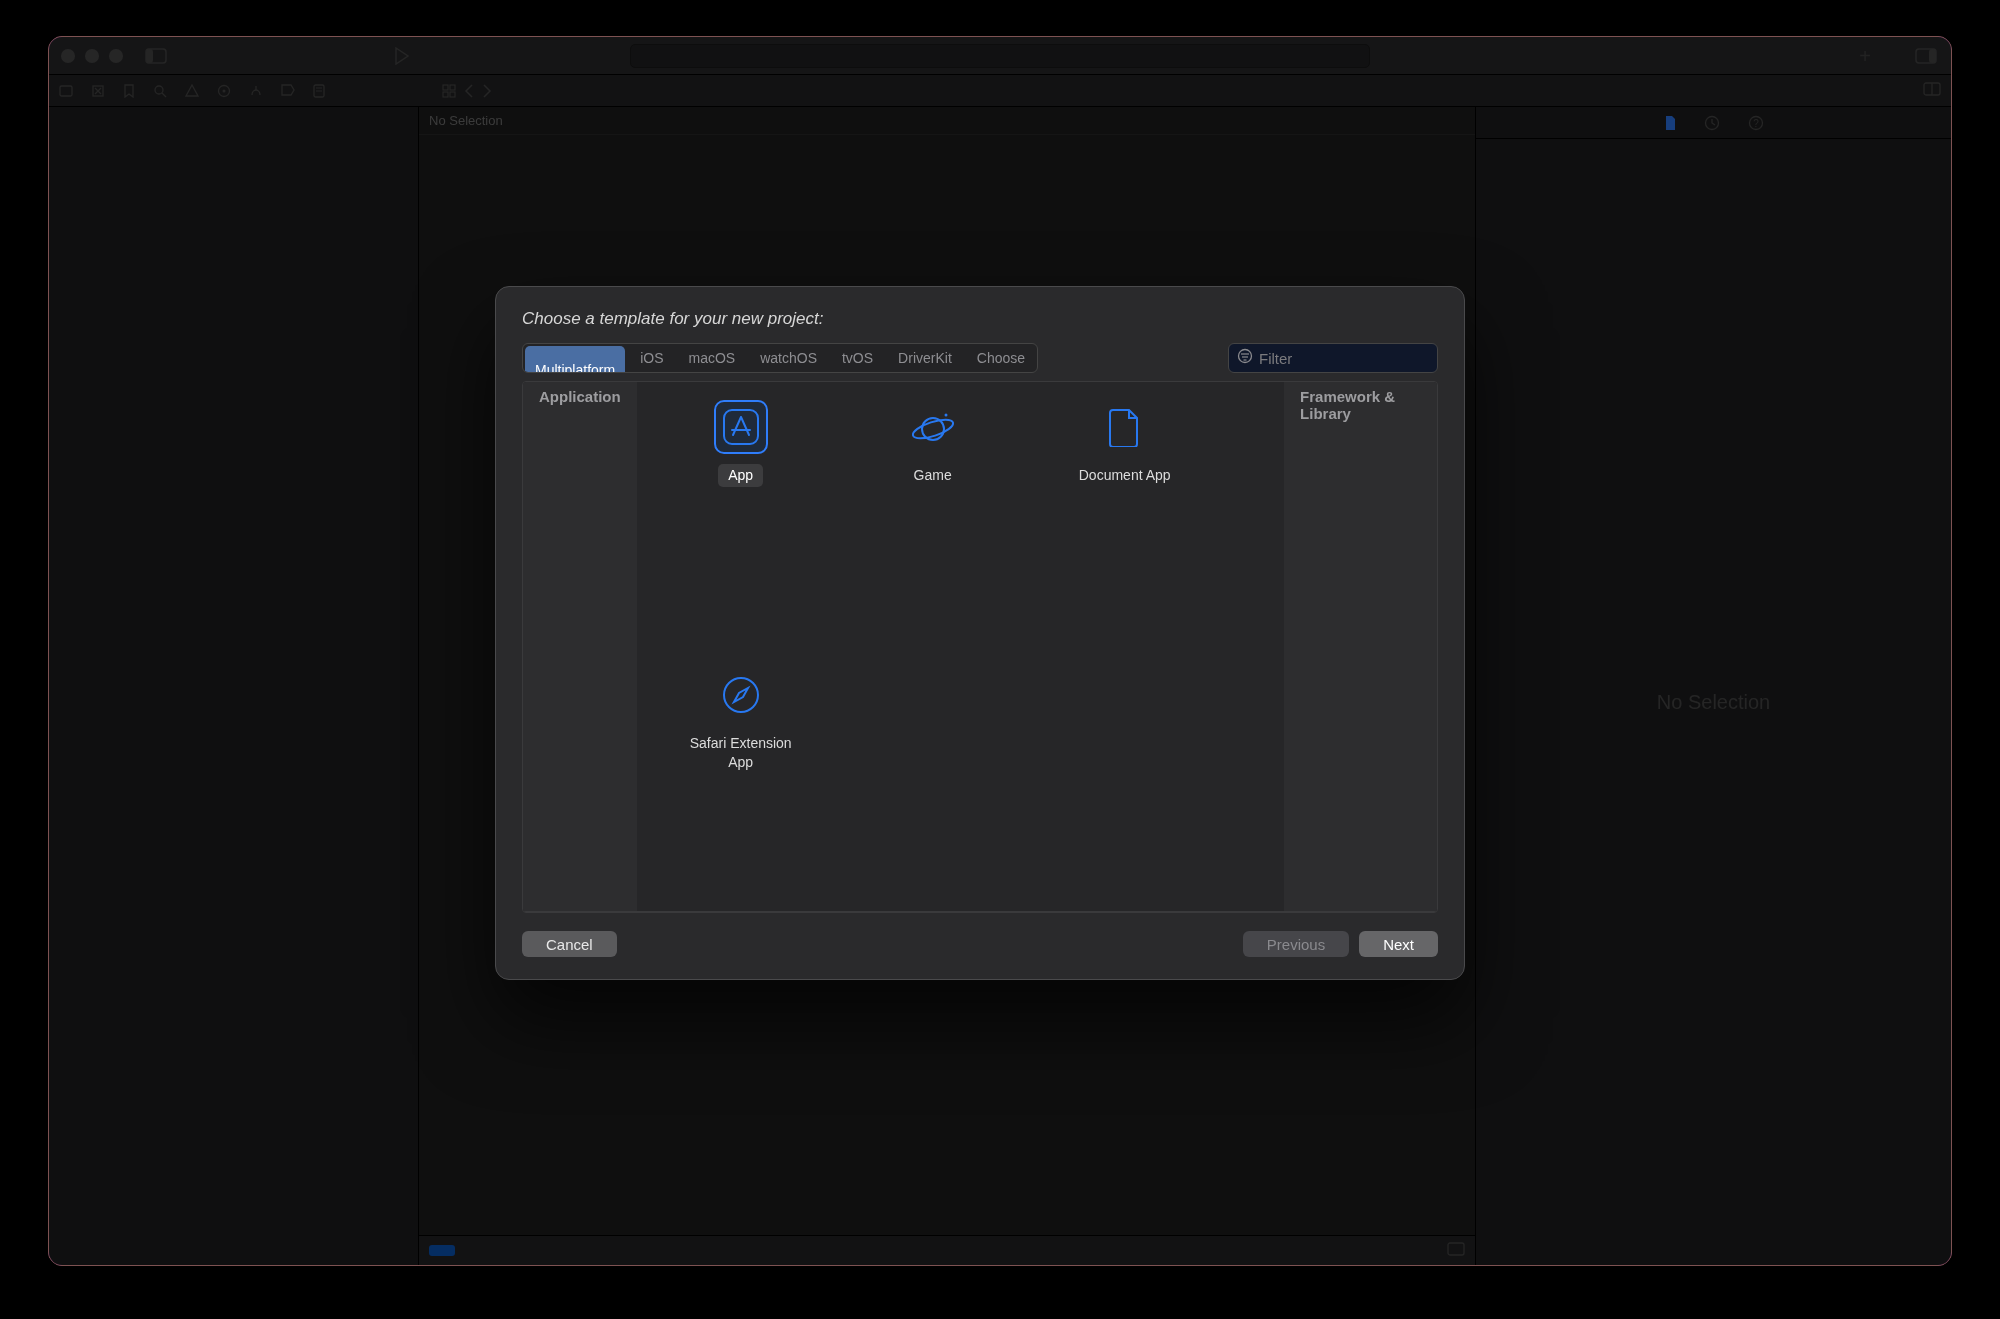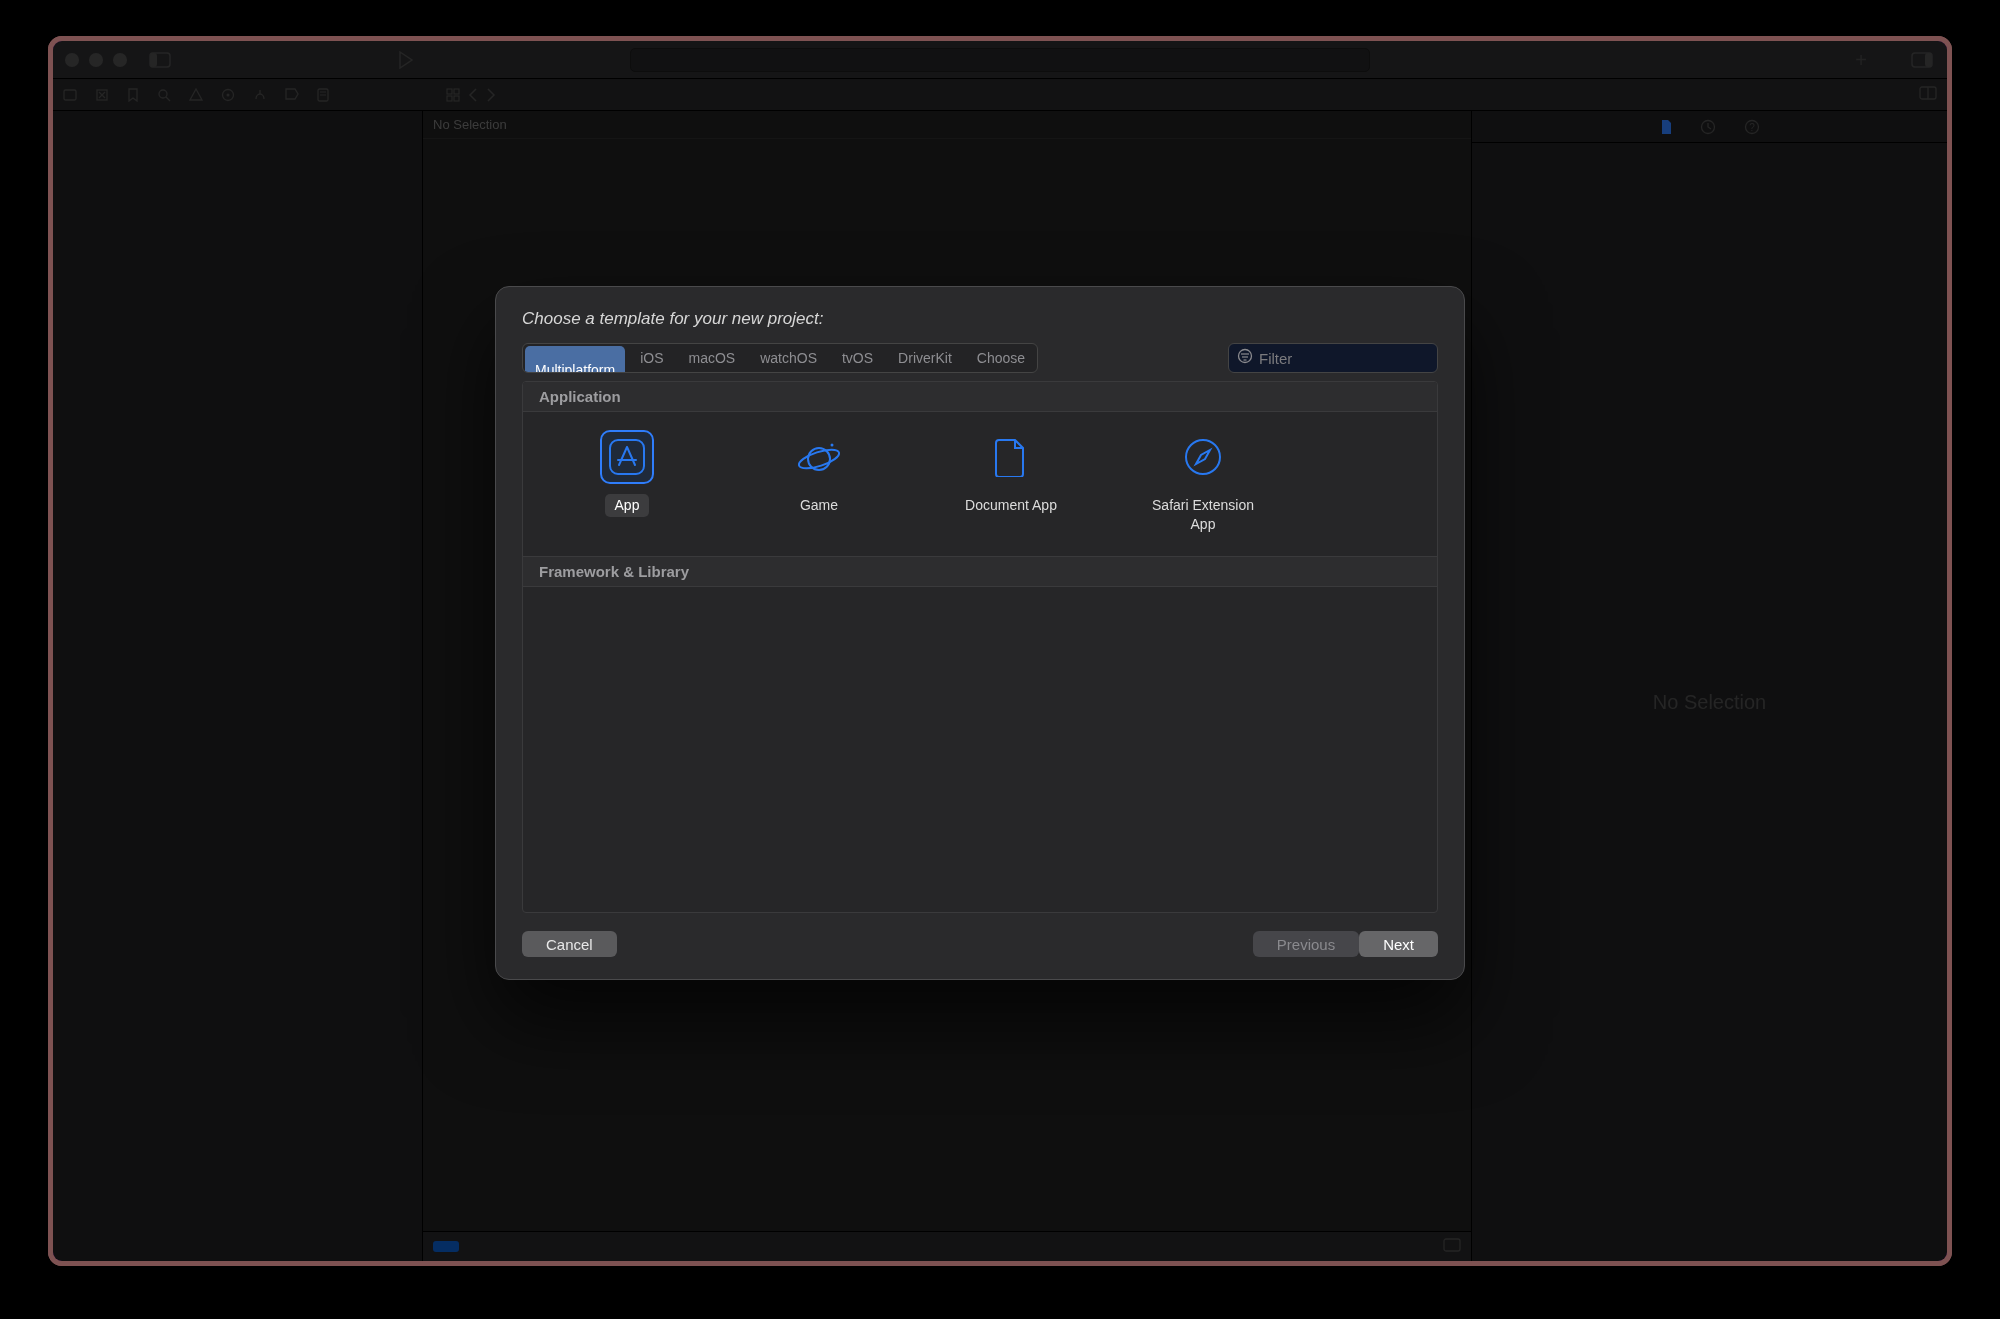--- a/index.html
+++ b/index.html
@@ -6,21 +6,21 @@
   body { background: #000; width: 2000px; height: 1319px; position: relative; overflow: hidden; }
 
   
   .window {
     position: absolute;
     left: 48px; top: 36px;
     width: 1904px; height: 1230px;
     background: #d946ef;
     border-radius: 14px;
     overflow: hidden;
-    border: 5px solid #fca5a5;
+    border: 1px solid #fca5a5;
     box-shadow: 0 24px 60px rgba(0,0,0,.6);
   }
   .titlebar {
     height: 38px;
     background: #2b2b2d;
     border-bottom: 1px solid #000;
     display: flex;
     align-items: center;
     padding: 0 12px;
     position: relative;
@@ -127,21 +127,21 @@
   }
   .filter-input::placeholder { color:#7b7b7e; }
 
   .template-list {
     margin-top: 6px;
     border:1px solid #3a3a3c;
     border-radius:4px;
     background:#262628;
     flex:1;
     overflow:hidden;
-    display:flex; flex-direction:column;
+    display:flex; flex-direction:row;
   }
   .section-header {
     background:#2d2d2f;
     color:#9d9da0;
     font-weight:600;
     font-size:15px;
     padding:6px 16px;
     border-bottom:1px solid #3a3a3c;
   }
   .section-header + .grid { border-bottom:1px solid #3a3a3c; }
@@ -176,20 +176,21 @@
     border-radius:5px;
   }
   .tpl.selected .label {
     background:#3c3c3e;
     color:#fff;
   }
   .fill-rest { flex:1; }
 
   .modal-footer {
     display:flex; align-items:center;
+    gap:10px;
     padding-top:18px;
   }
   .btn {
     height:26px;
     border:none;
     border-radius:6px;
     font-size:15px;
     color:#e8e8e8;
     background:#5a5a5c;
     padding:0 24px;

